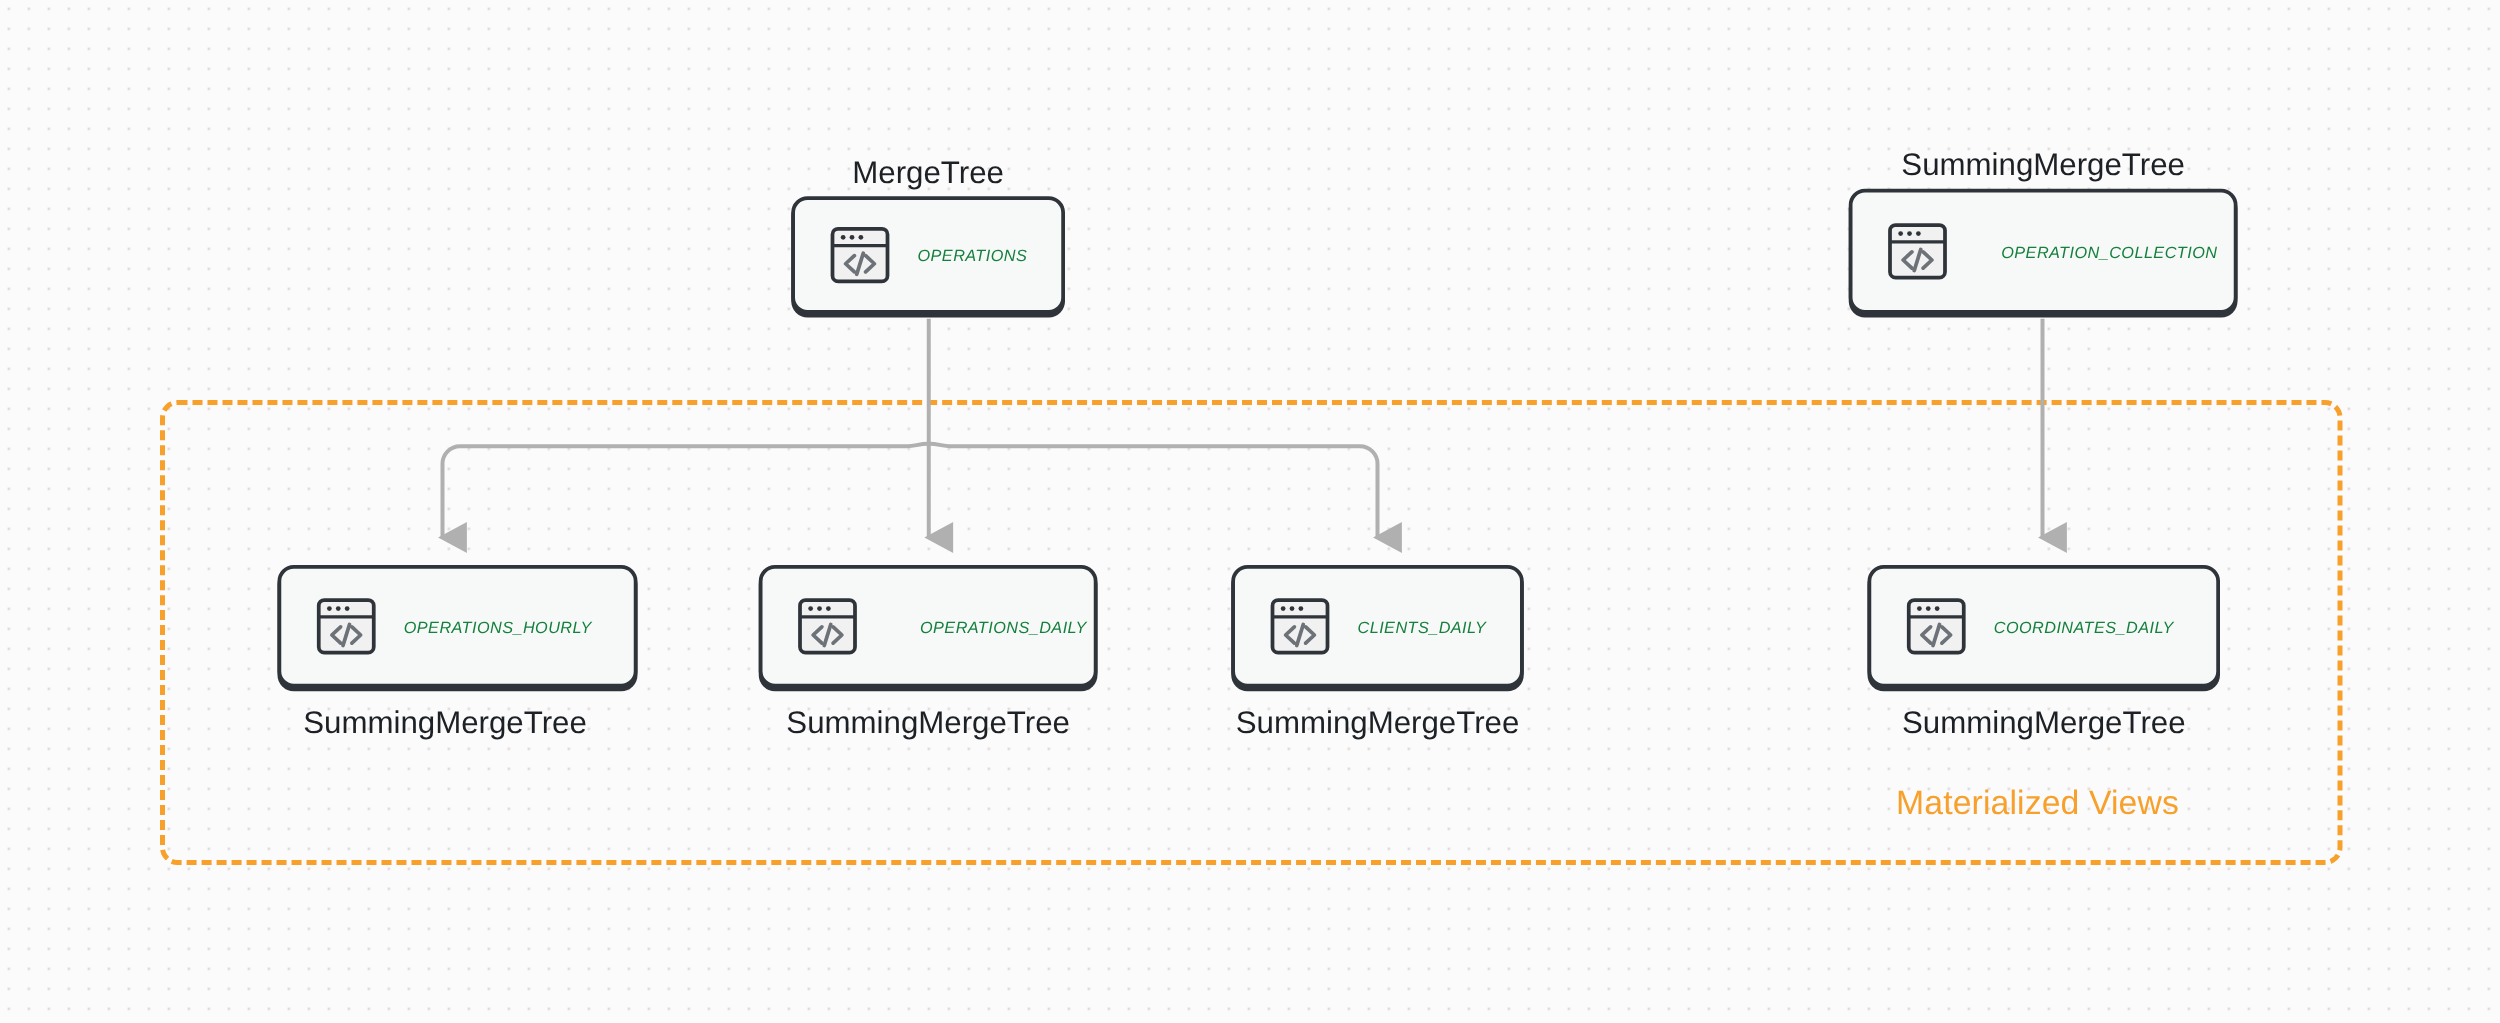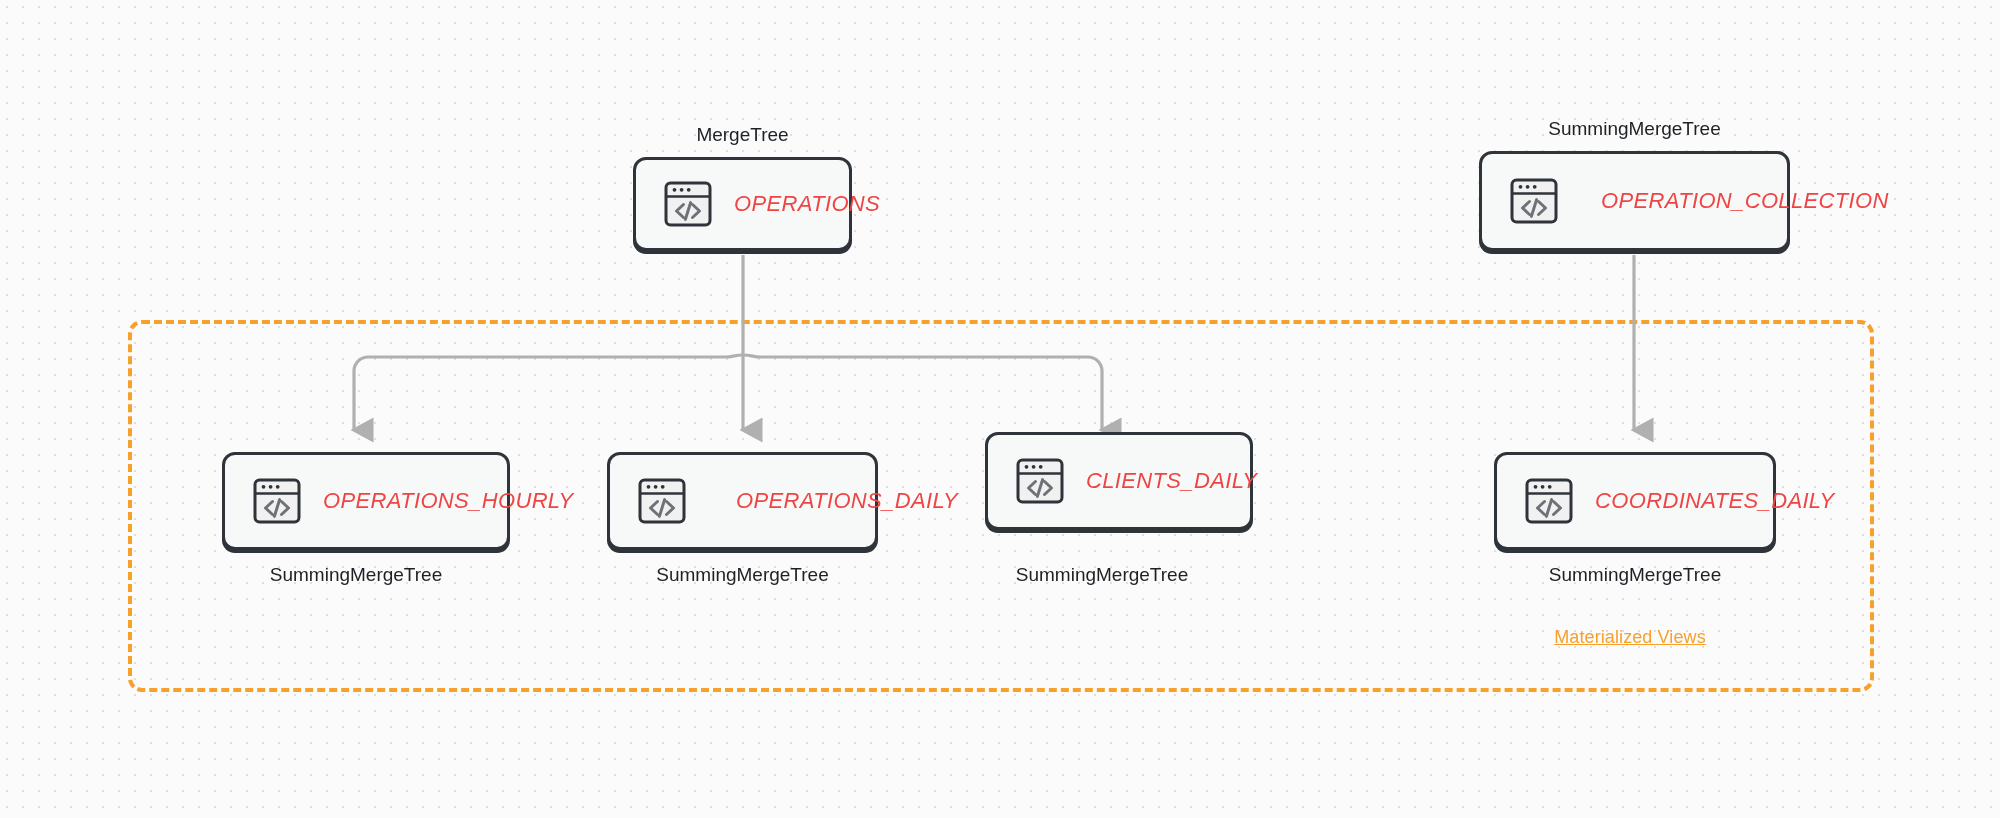--- a/index.html
+++ b/index.html
@@ -36,25 +36,24 @@
   
   .mv-group {
     position: absolute;
     box-sizing: border-box;
     border: 4px dashed #f7a02c;
     border-radius: 14px;
   }
   .mv-group-label {
     position: absolute;
     color: #f7a02c;
-    font-size: 18px;
+    font-size: 27px;
     font-weight: 400;
     letter-spacing: .1px;
     white-space: nowrap;
-    text-decoration: underline;
   }
 
   
   .node {
     position: absolute;
     box-sizing: border-box;
     background: #f7f8f8;
     border: 3.5px solid #2f343a;
     border-radius: 13px;
     box-shadow: 0 3px 0 0 #2f343a;
@@ -62,31 +61,31 @@
     align-items: center;
     padding-left: 26px;
   }
   .node-icon {
     flex: 0 0 auto;
     width: 52px;
     height: 52px;
     margin-right: 20px;
   }
   .node-label {
-    font-size: 22px;
+    font-size: 13px;
     font-style: italic;
-    color: #ef4444;
+    color: #15803d;
     letter-spacing: .35px;
     white-space: nowrap;
   }
 
   
   .engine-caption {
     position: absolute;
-    font-size: 19px;
+    font-size: 25px;
     color: #1d2125;
     white-space: nowrap;
     text-align: center;
     transform: translateX(-50%);
   }
 </style>
 </head>
 <body>
 
 <div id="canvas">
@@ -165,21 +164,21 @@
             <circle cx="12.5" cy="11.8" r="1.9" fill="#2f343a"></circle>
             <circle cx="19.6" cy="11.8" r="1.9" fill="#2f343a"></circle>
             <circle cx="26.7" cy="11.8" r="1.9" fill="#2f343a"></circle>
             <path d="M 21.5 26.5 L 14.5 33 L 21.5 39.5" fill="none" stroke="#6d7278" stroke-width="3" stroke-linecap="round" stroke-linejoin="round"></path>
             <path d="M 30.5 26.5 L 37.5 33 L 30.5 39.5" fill="none" stroke="#6d7278" stroke-width="3" stroke-linecap="round" stroke-linejoin="round"></path>
             <line x1="28.6" y1="24.6" x2="23.4" y2="41.4" stroke="#6d7278" stroke-width="3" stroke-linecap="round"></line>
           </svg></span>
         <span class="node-label">OPERATIONS_DAILY</span>
       </div>
       <div class="engine-caption" style="left: 742.5px; top: 564px;">SummingMergeTree</div>
-      <div class="node" style="left: 985px; top: 432px; width: 268px; height: 98px;">
+      <div class="node" style="left: 985px; top: 452px; width: 234px; height: 98px;">
         <span class="node-icon"><svg viewBox="0 0 52 52" width="52" height="52">
             <rect x="4" y="5" width="44" height="42" rx="4.5" ry="4.5" fill="#f1f1f1" stroke="#2f343a" stroke-width="3"></rect>
             <line x1="4" y1="18.5" x2="48" y2="18.5" stroke="#2f343a" stroke-width="2.6"></line>
             <circle cx="12.5" cy="11.8" r="1.9" fill="#2f343a"></circle>
             <circle cx="19.6" cy="11.8" r="1.9" fill="#2f343a"></circle>
             <circle cx="26.7" cy="11.8" r="1.9" fill="#2f343a"></circle>
             <path d="M 21.5 26.5 L 14.5 33 L 21.5 39.5" fill="none" stroke="#6d7278" stroke-width="3" stroke-linecap="round" stroke-linejoin="round"></path>
             <path d="M 30.5 26.5 L 37.5 33 L 30.5 39.5" fill="none" stroke="#6d7278" stroke-width="3" stroke-linecap="round" stroke-linejoin="round"></path>
             <line x1="28.6" y1="24.6" x2="23.4" y2="41.4" stroke="#6d7278" stroke-width="3" stroke-linecap="round"></line>
           </svg></span>

